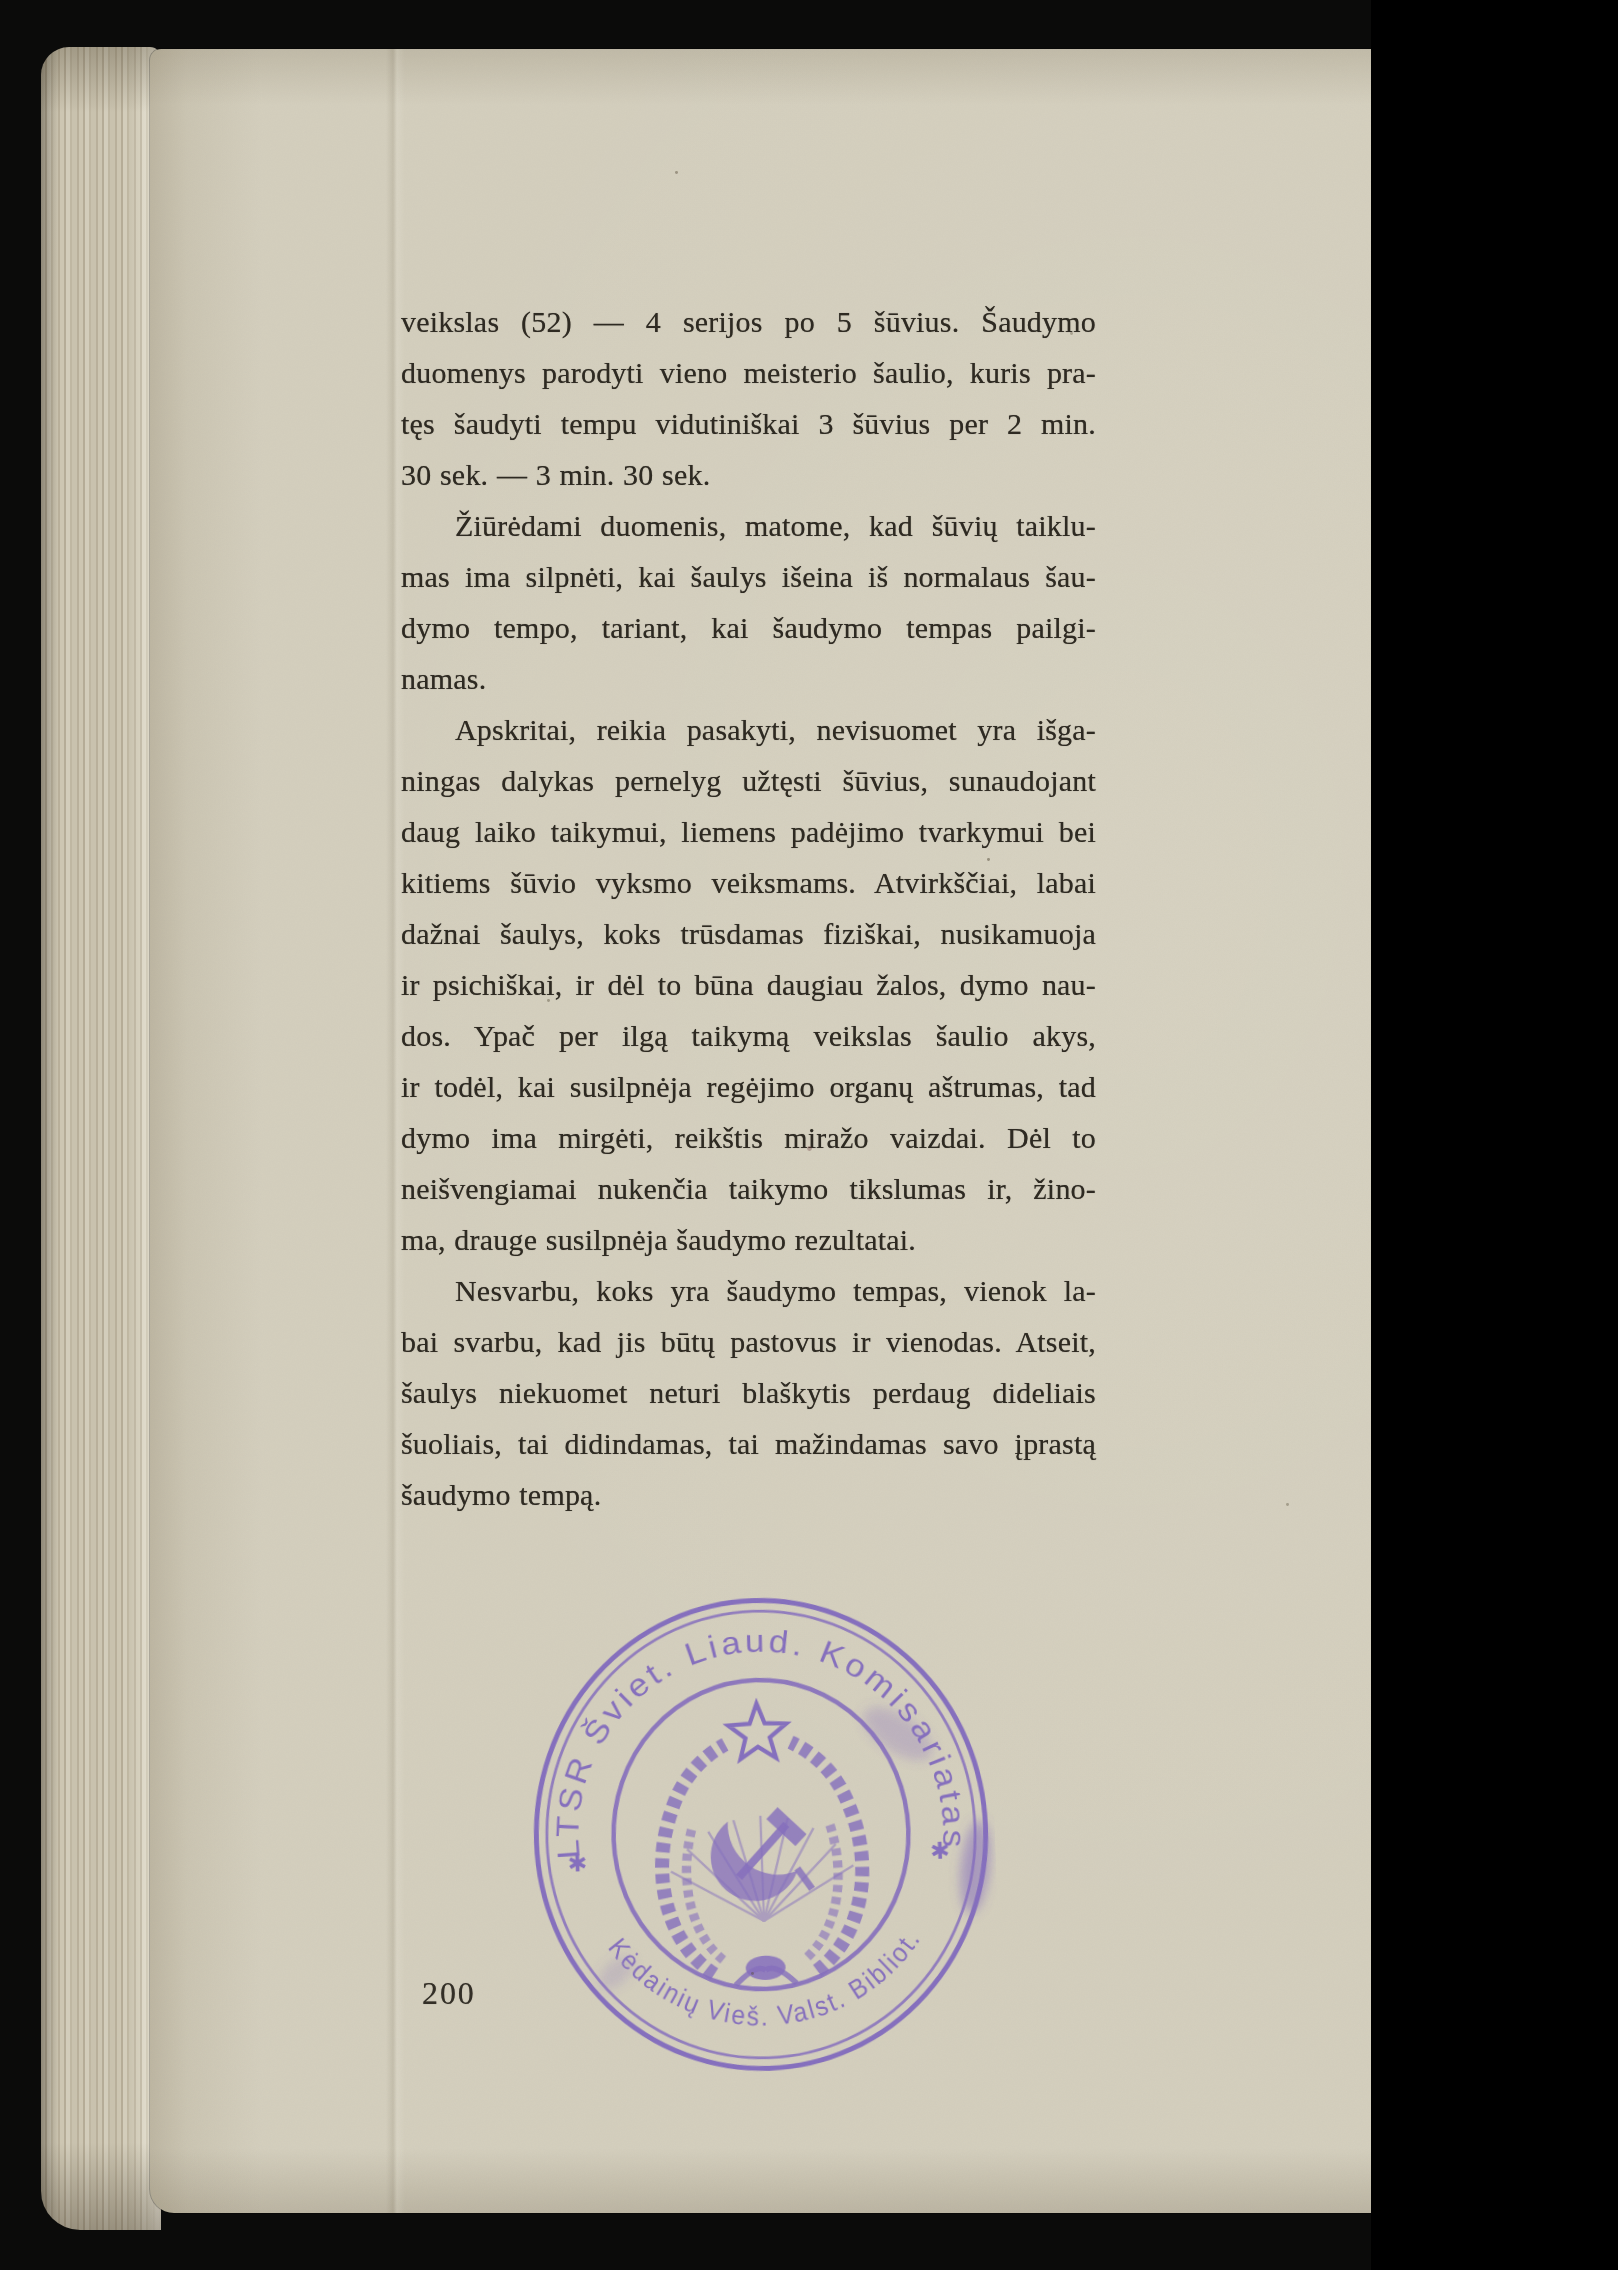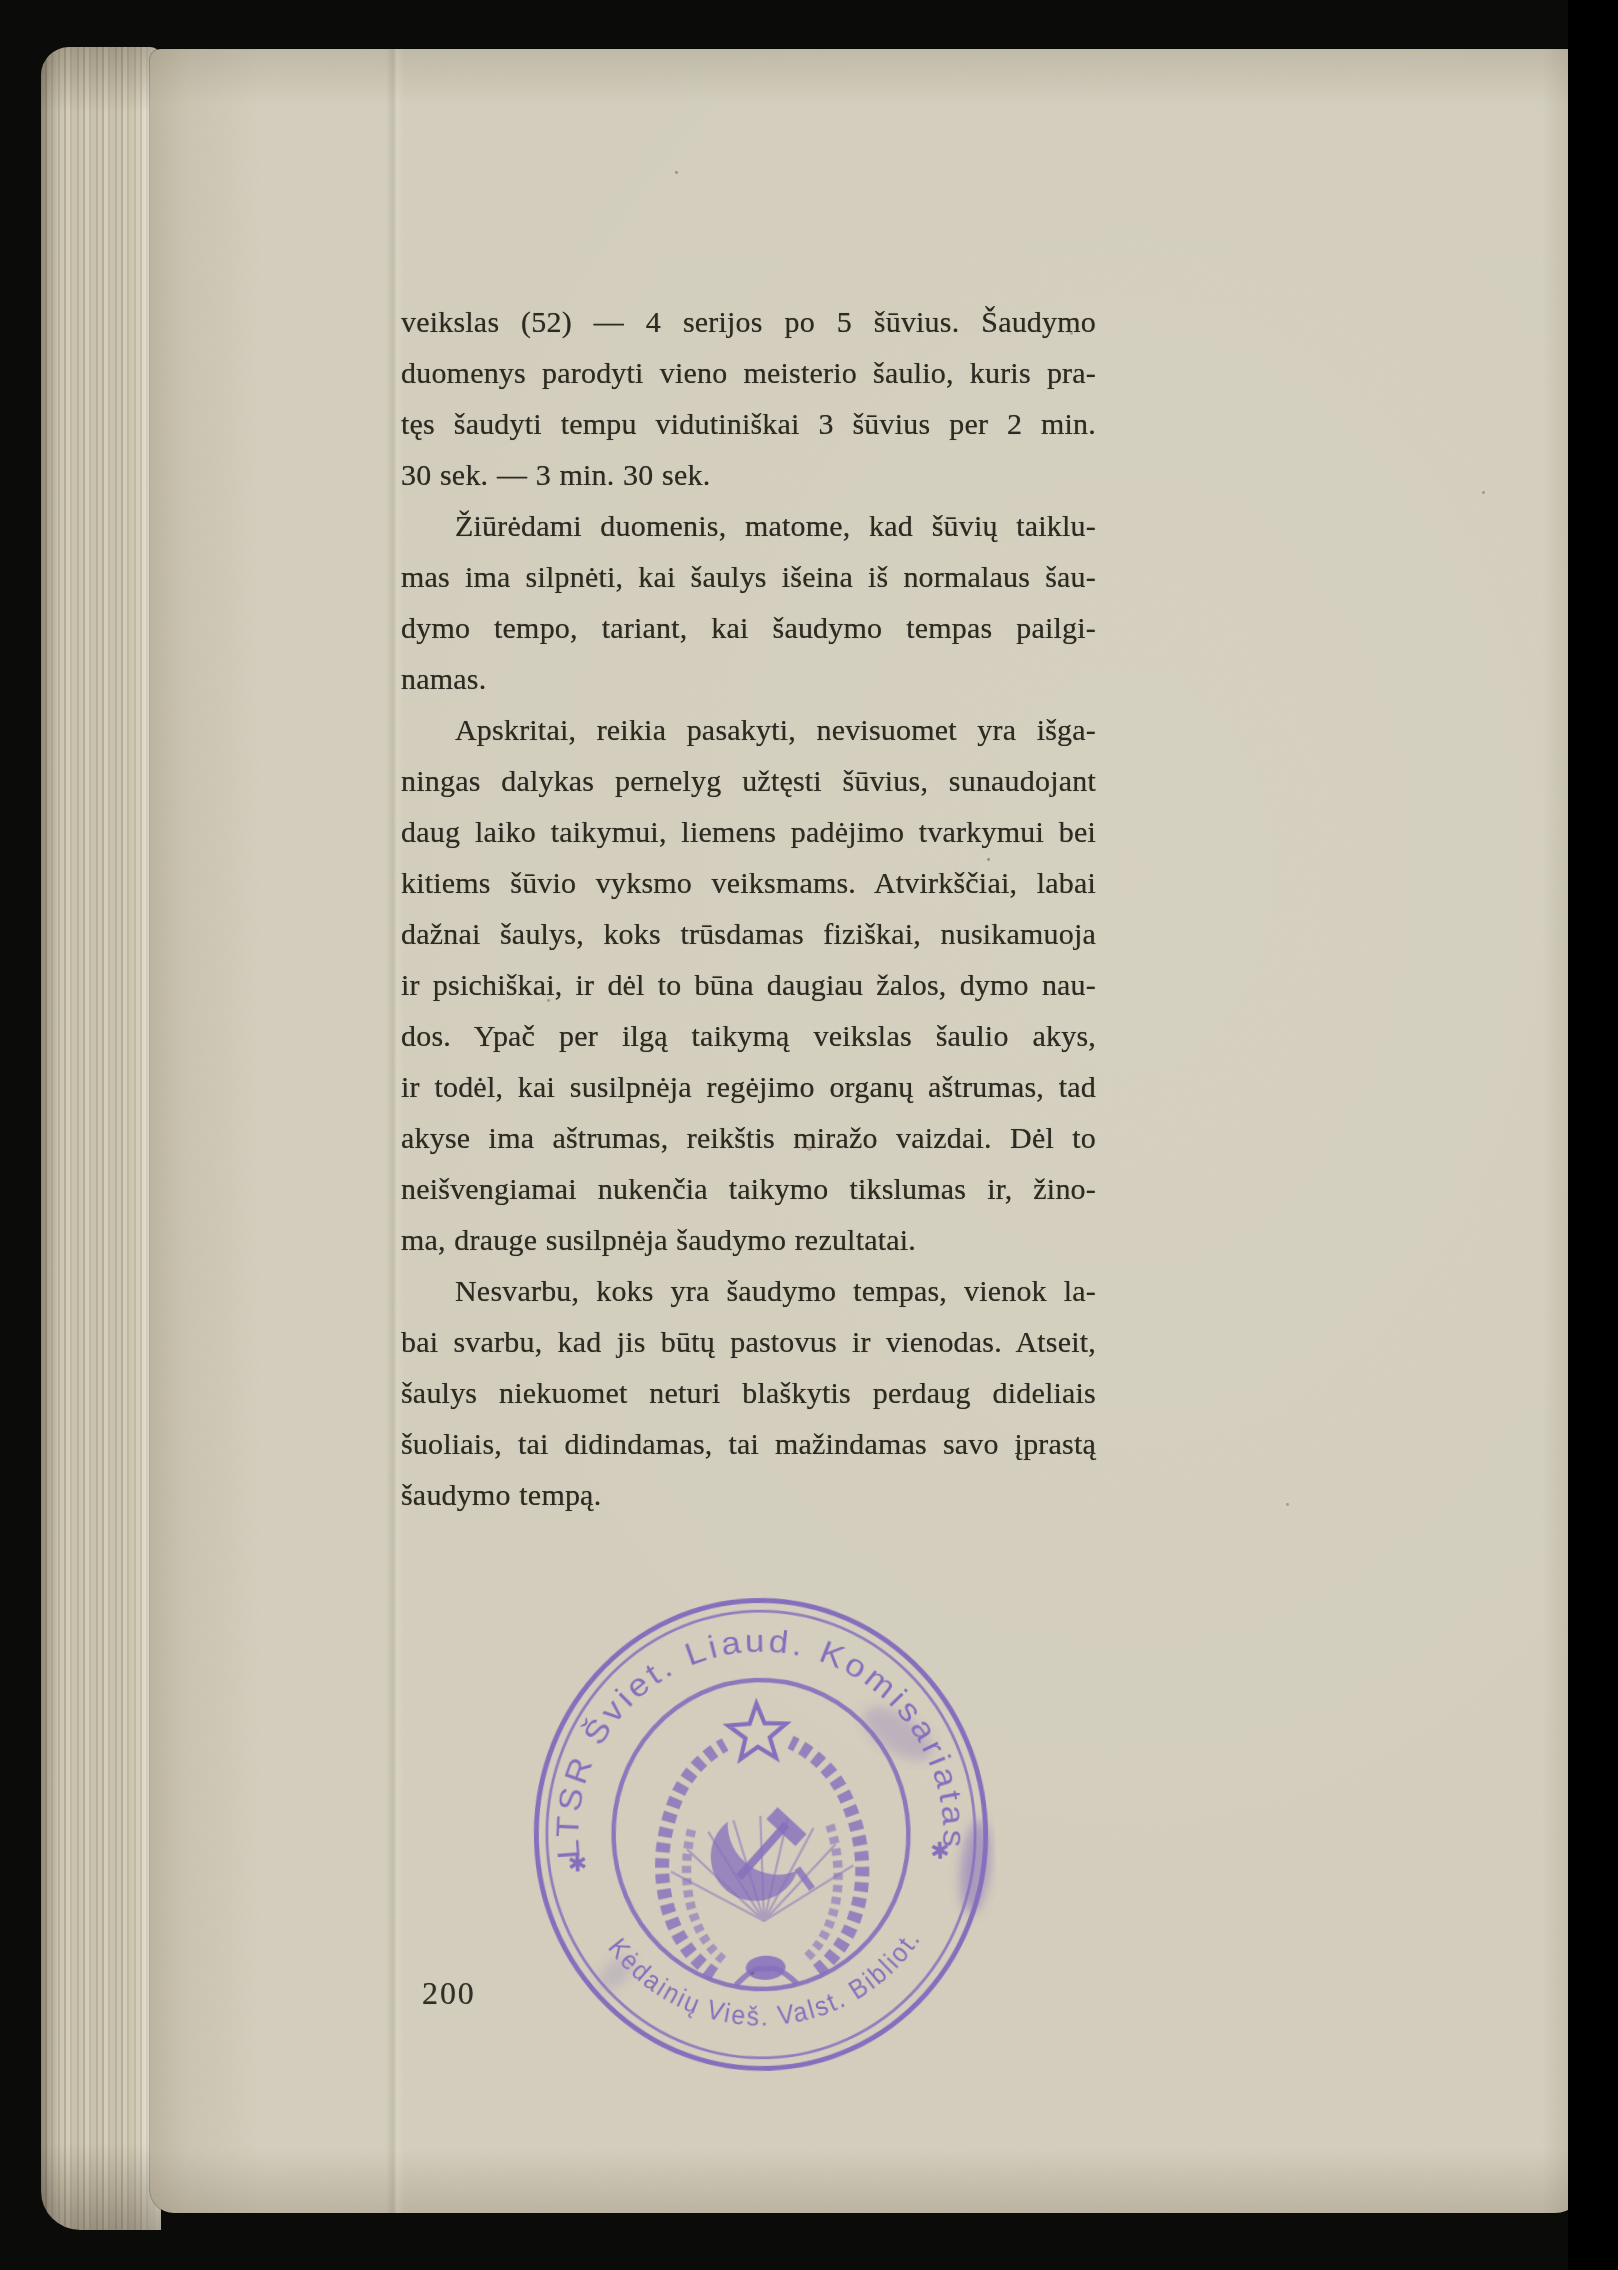--- a/index.html
+++ b/index.html
@@ -1,17 +1,17 @@
 <!DOCTYPE html>
 <html style="--stamp-ink: #7b62be; --paper: #d4cfbe; --ink: #2e2a22;font-size:15px"><head>
 <meta charset="utf-8">
 <style>
   html,body{margin:0;padding:0;background:#000;}
   .scene{
-    position:relative;width:1568px;height:2270px;overflow:hidden;
+    position:relative;width:1371px;height:2270px;overflow:hidden;
     background:#0b0b0a;
     font-family:"Liberation Serif", serif;
   }
   
   .edge-stack{
     position:absolute;left:41px;top:47px;width:120px;height:2183px;
     border-radius:28px 11.2px 0 39px;
     background:
       linear-gradient(180deg, rgba(70,60,40,.30), rgba(0,0,0,0) 3%, rgba(0,0,0,0) 96%, rgba(60,50,35,.35)),
       linear-gradient(90deg, rgba(45,38,26,.38), rgba(0,0,0,0) 14%, rgba(0,0,0,0) 72%, rgba(255,255,244,.28) 88%, rgba(236,232,219,.9) 97%),
@@ -106,21 +106,21 @@
         <div class="line">dymo tempo, tariant, kai šaudymo tempas pailgi-</div>
         <div class="line last">namas.</div>
         <div class="line indent">Apskritai, reikia pasakyti, nevisuomet yra išga-</div>
         <div class="line">ningas dalykas pernelyg užtęsti šūvius, sunaudojant</div>
         <div class="line">daug laiko taikymui, liemens padėjimo tvarkymui bei</div>
         <div class="line">kitiems šūvio vyksmo veiksmams. Atvirkščiai, labai</div>
         <div class="line">dažnai šaulys, koks trūsdamas fiziškai, nusikamuoja</div>
         <div class="line">ir psichiškai, ir dėl to būna daugiau žalos, dymo nau-</div>
         <div class="line">dos. Ypač per ilgą taikymą veikslas šaulio akys,</div>
         <div class="line">ir todėl, kai susilpnėja regėjimo organų aštrumas, tad</div>
-        <div class="line">akyse ima aštrumas, reikštis miražo vaizdai. Dėl to</div>
+        <div class="line">dymo ima mirgėti, reikštis miražo vaizdai. Dėl to</div>
         <div class="line">neišvengiamai nukenčia taikymo tikslumas ir, žino-</div>
         <div class="line last">ma, drauge susilpnėja šaudymo rezultatai.</div>
         <div class="line indent">Nesvarbu, koks yra šaudymo tempas, vienok la-</div>
         <div class="line">bai svarbu, kad jis būtų pastovus ir vienodas. Atseit,</div>
         <div class="line">šaulys niekuomet neturi blaškytis perdaug dideliais</div>
         <div class="line">šuoliais, tai didindamas, tai mažindamas savo įprastą</div>
         <div class="line last">šaudymo tempą.</div>
       </div>
 
     <div class="page-number">200</div>

